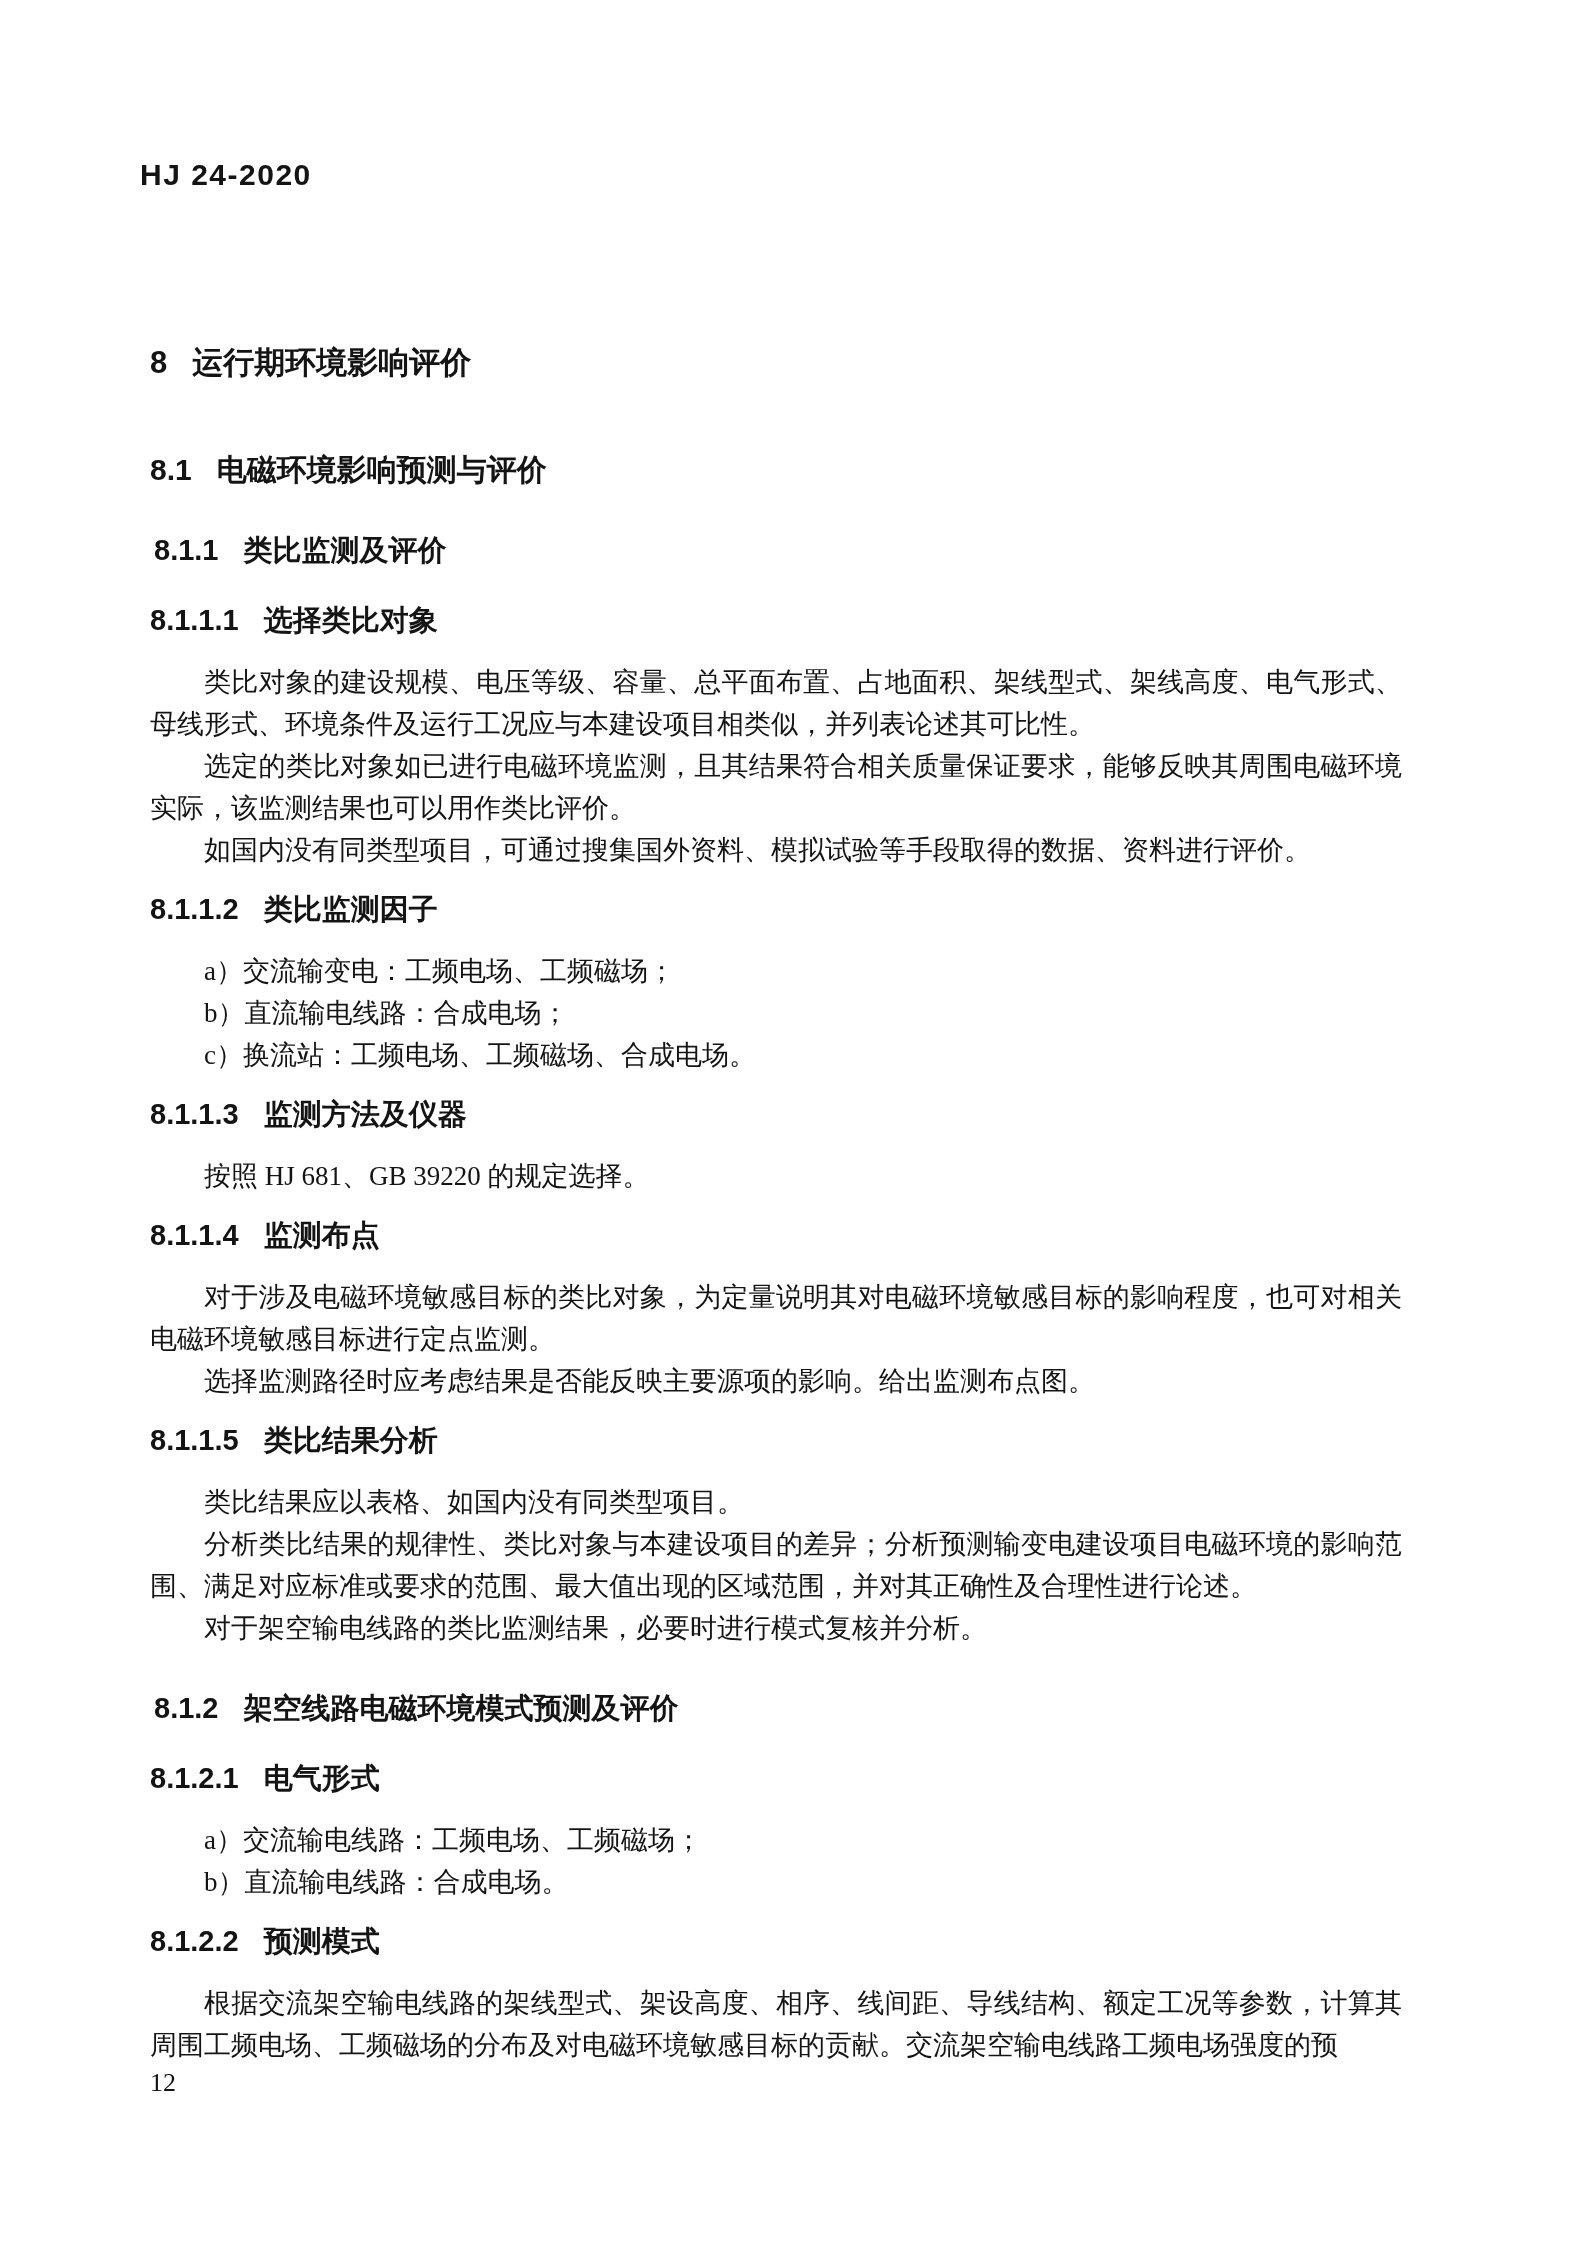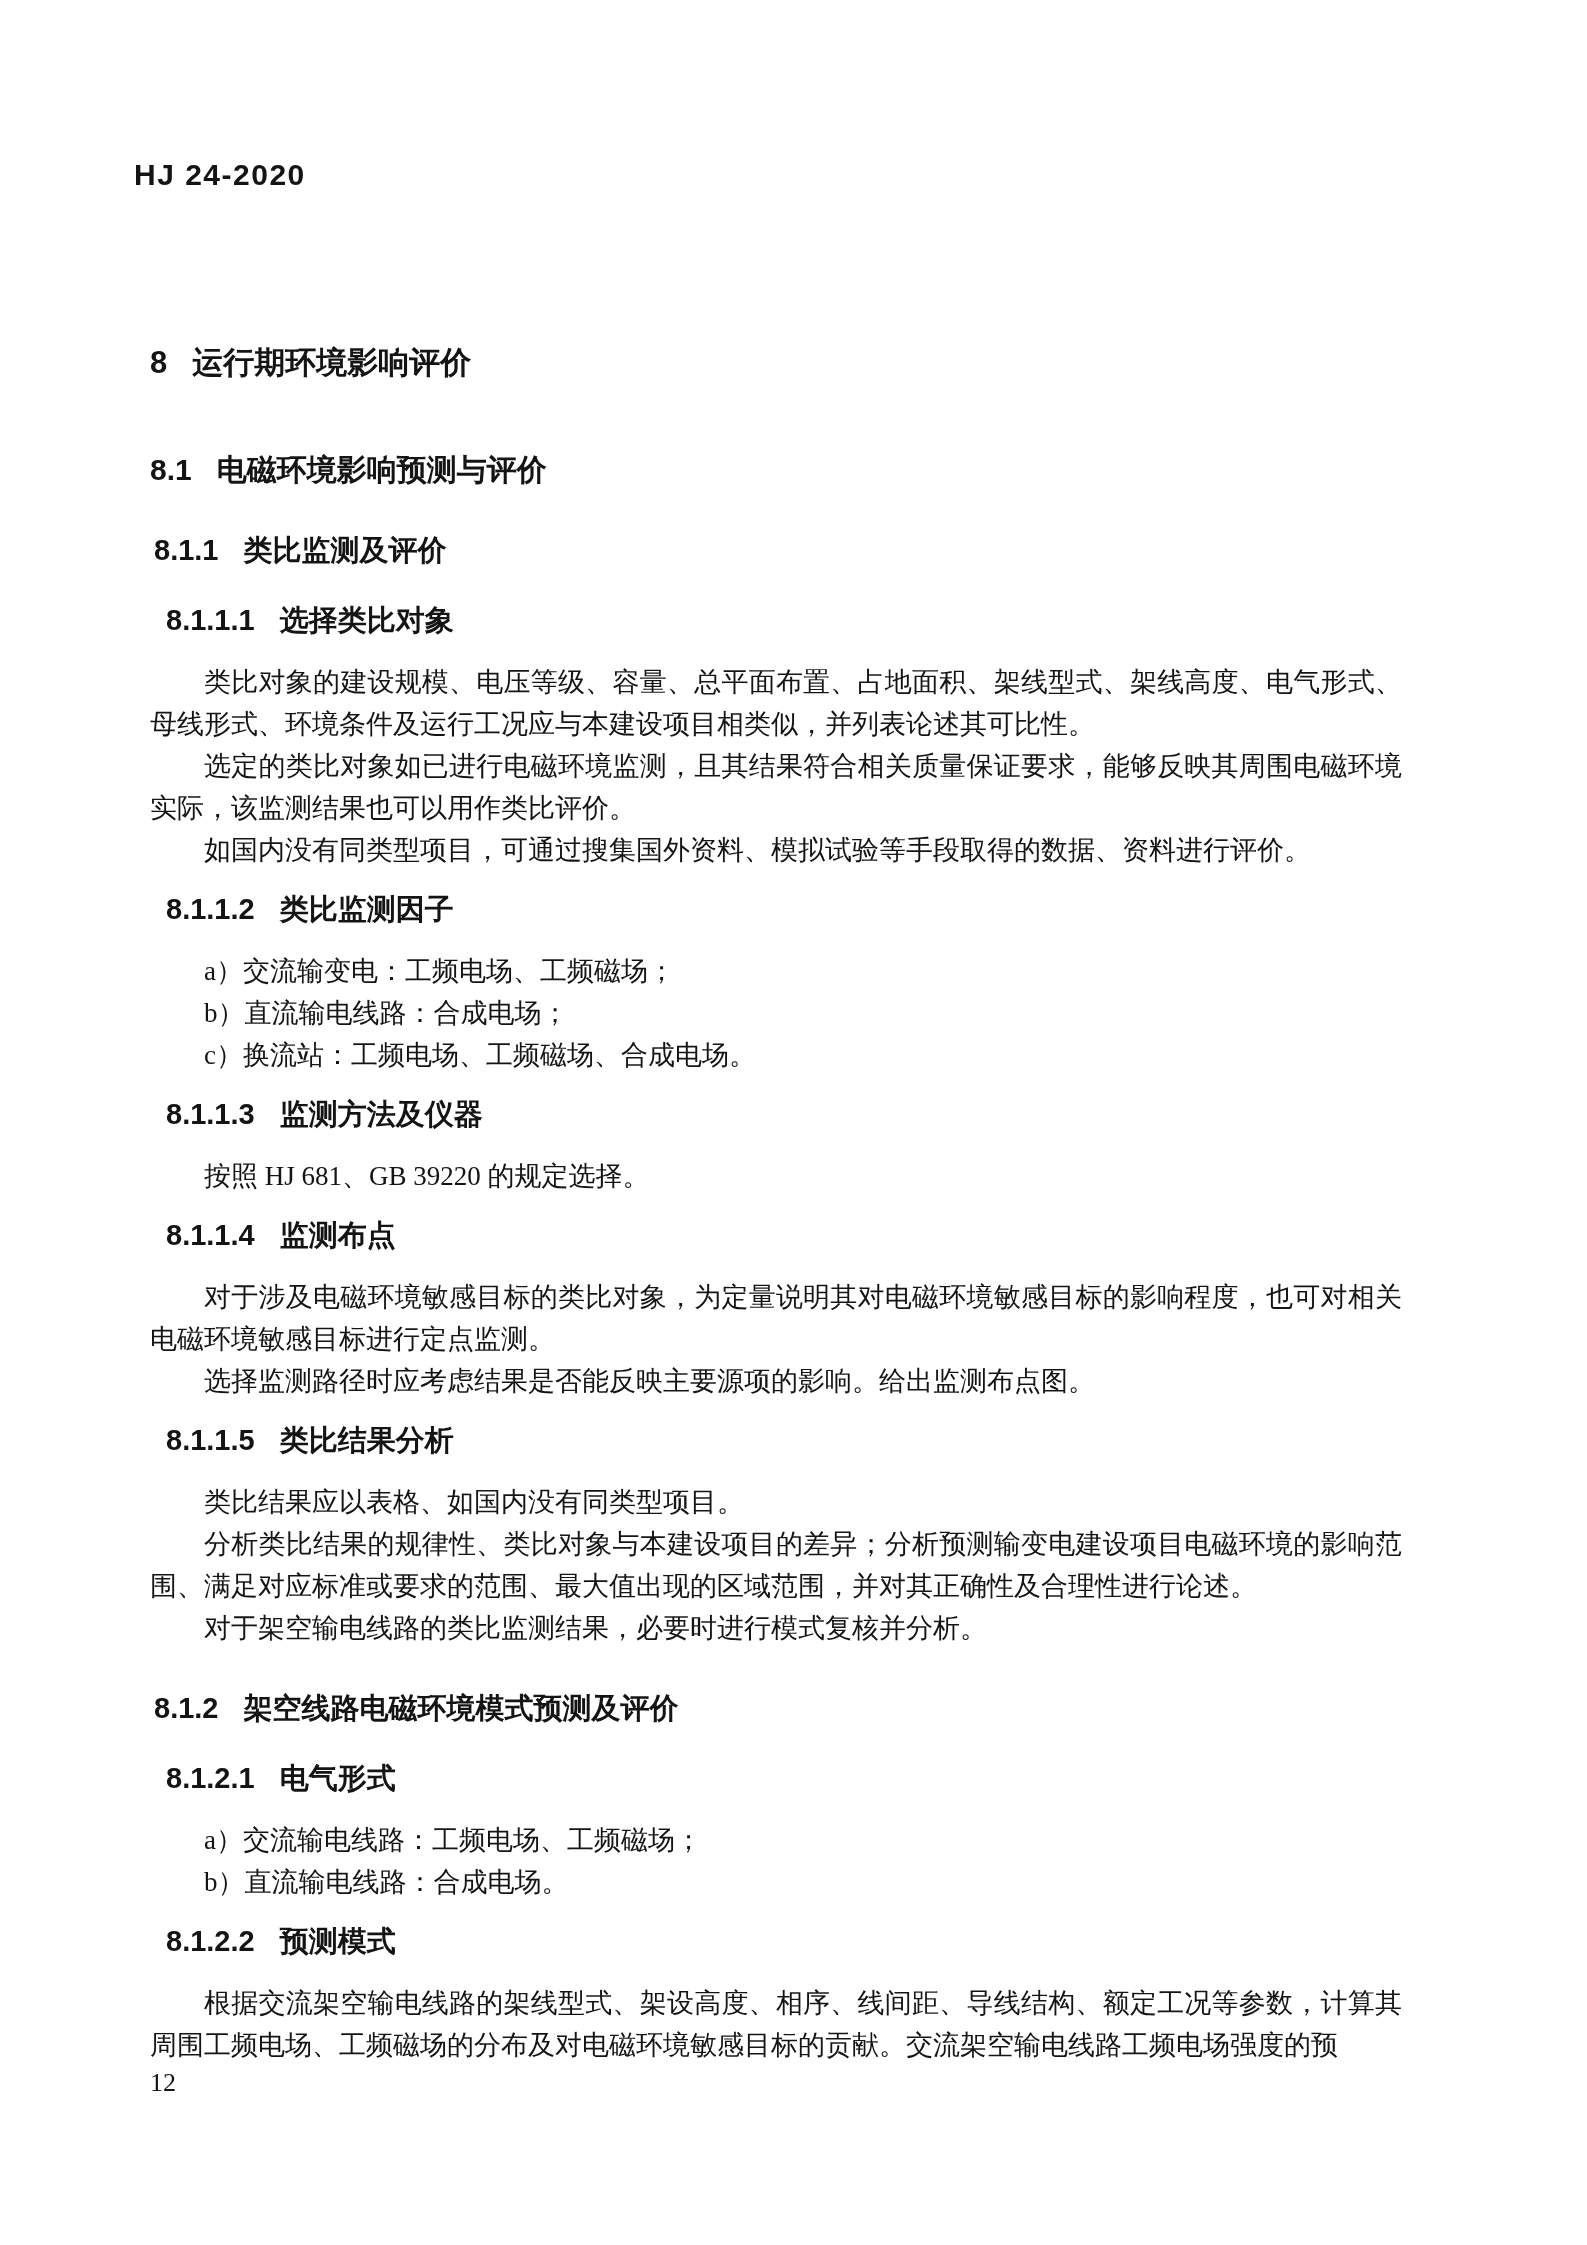--- a/index.html
+++ b/index.html
@@ -5,41 +5,41 @@
   html,body { margin:0; padding:0; background:#ffffff; }
   .sheet {
     position:relative;
     width:1587px; height:2245px;
     background:#ffffff;
     color:#141414;
     font-family:"Liberation Serif", serif;
     overflow:hidden;
   }
   .doc-number {
-    position:absolute; left:134px; top:158px;
+    position:absolute; left:140px; top:158px;
     font-family:"Liberation Sans", sans-serif;
     font-weight:600; font-size:30px; line-height:34px;
     letter-spacing:1.5px;
   }
   .content {
     position:absolute; left:150px; top:0;
     width:1252px;
     padding-top:342px;
   }
   .h {
     font-family:Liberation Sans, sans-serif;
     font-weight:700;
     line-height:42px;
     margin:0;
   }
   .h .num { display:inline-block; margin-right:25px; }
   .h1 { font-size:31px; margin:0; }
   .h2 { font-size:30px; margin:65px 0 0; }
   .h3 { font-size:29px; margin:38px 4px 0; }
-  .h4 { font-size:29px; margin:17px 16px 0; }
+  .h4 { font-size:29px; margin:17px 0 0; }
   .h3 + .h4 { margin-top:28px; }
   .para {
     font-size:27px; line-height:42px;
     text-align:justify; text-justify:inter-ideograph;
     text-indent:2em;
     margin:0;
   }
   .list-item {
     font-size:27px; line-height:42px;
     text-indent:2em;

